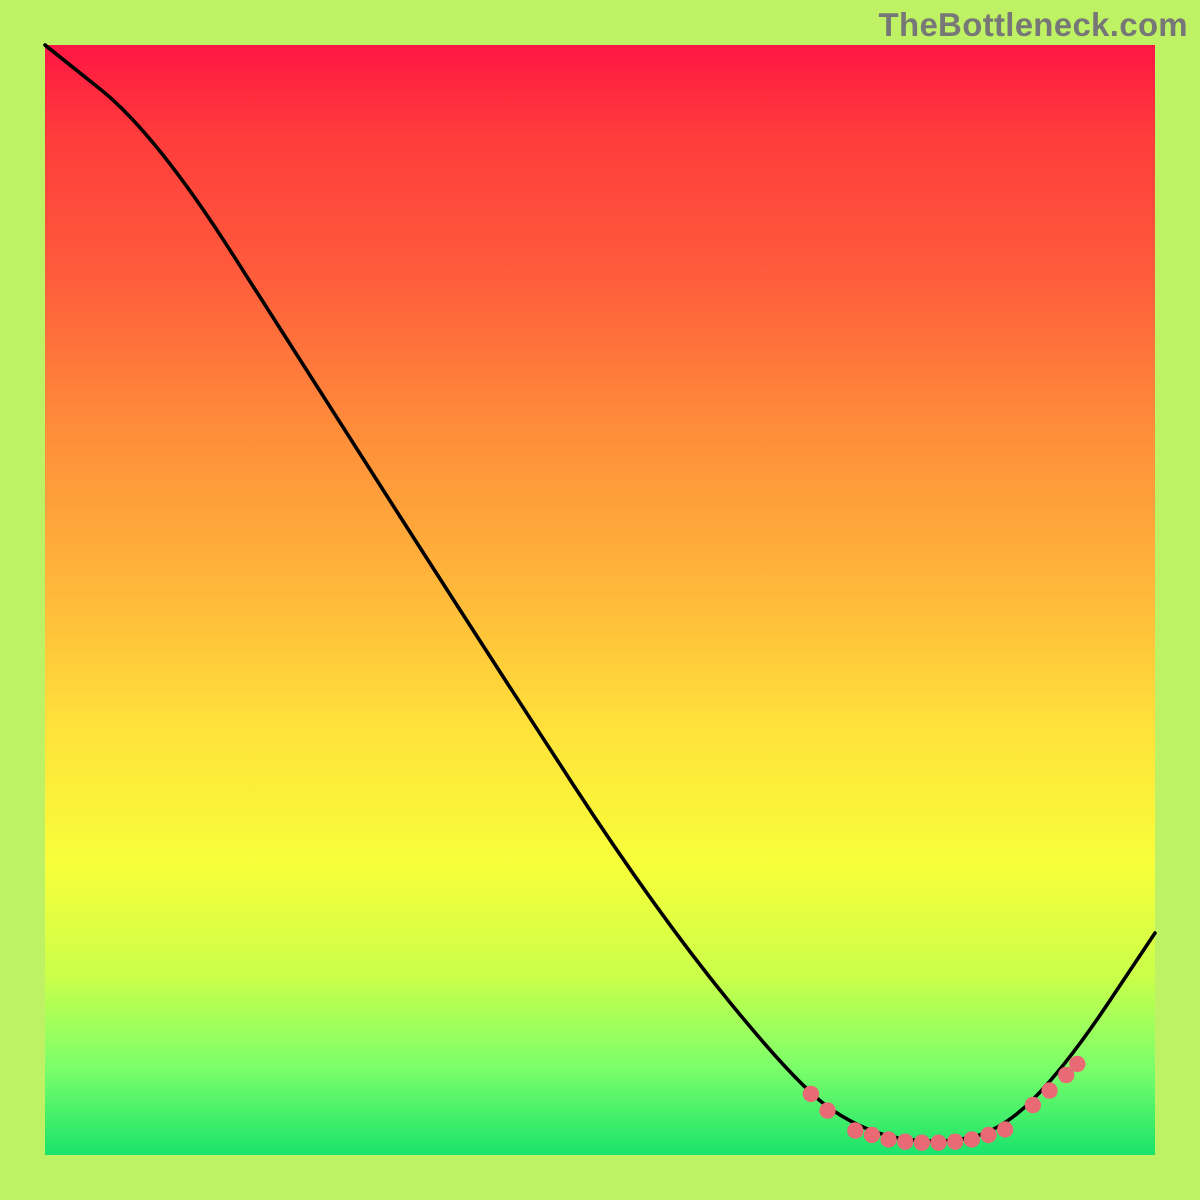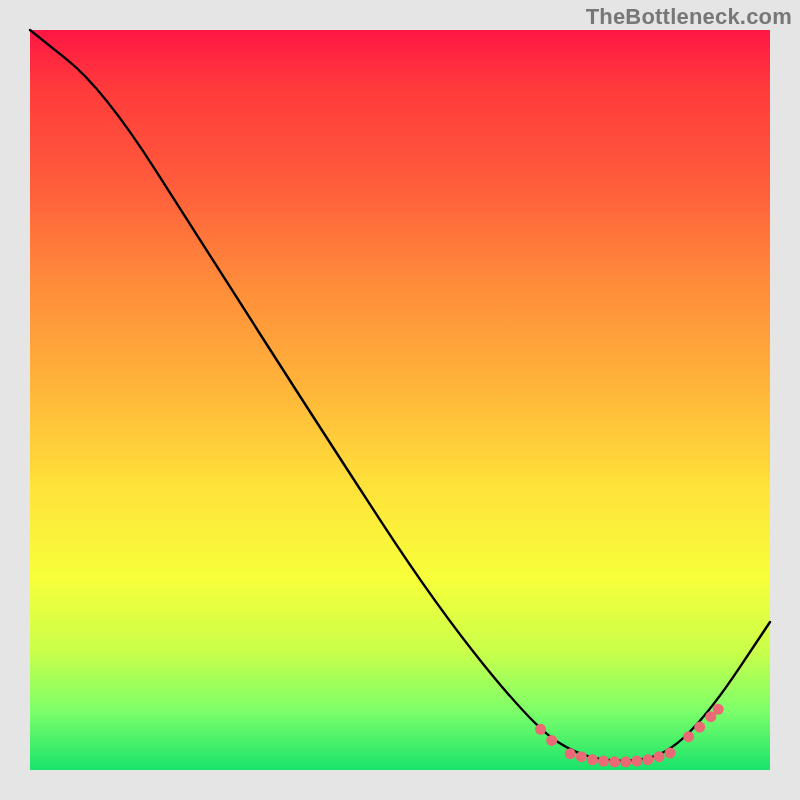--- a/index.html
+++ b/index.html
@@ -8,21 +8,21 @@
     width: 800px;
     height: 800px;
     background: #000;
     overflow: hidden;
     font-family: Arial, Helvetica, sans-serif;
   }
   .stage {
     position: relative;
     width: 800px;
     height: 800px;
-    background: #e5e5e5;
+    background: #bef264;
   }
   .plot {
     position: absolute;
     left: 30px;
     top: 30px;
     width: 740px;
     height: 740px;
     
     background: linear-gradient(
       to bottom,

